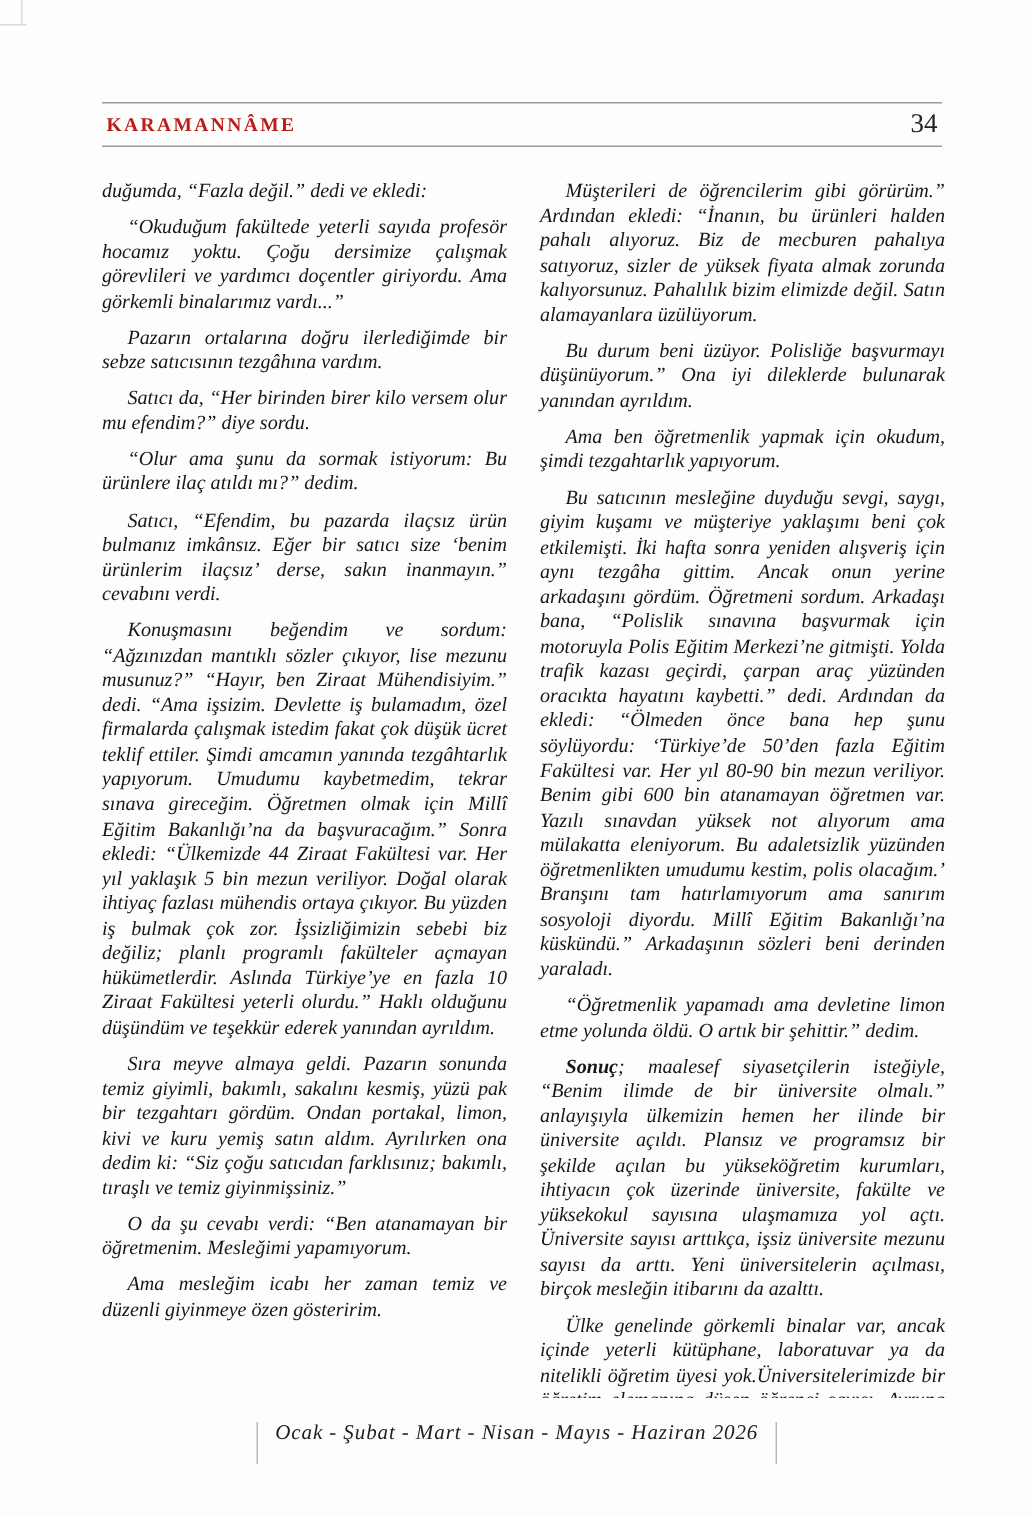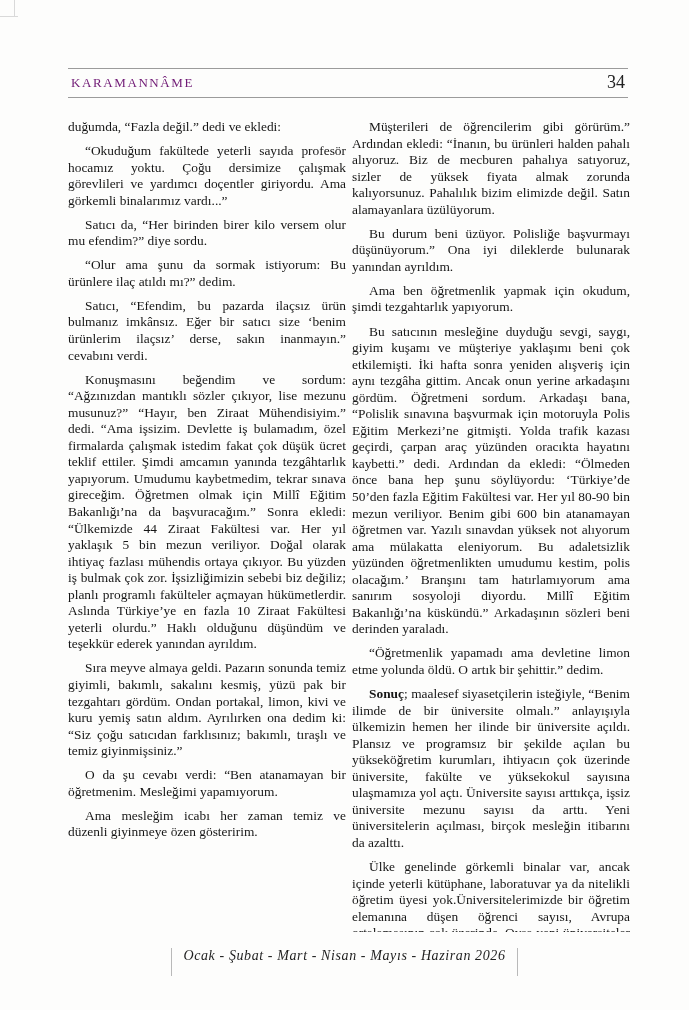--- a/index.html
+++ b/index.html
@@ -22,42 +22,43 @@
     right: 61px;
     top: 68px;
     border-top: 1px solid #9b9b9b;
     border-bottom: 1px solid #9b9b9b;
     display: flex;
     justify-content: space-between;
     align-items: center;
     padding: 3px 3px 4px 3px;
   }
   .journal-title {
-    font-weight: normal;
+    font-weight: bold;
     font-size: 13px;
     letter-spacing: 1.6px;
-    color: #701a75;
+    color: #b91c1c;
     text-align: right;
   }
   .page-number {
     font-size: 18px;
     color: #222;
     font-family: "Liberation Serif", serif;
     margin-left: 48px;
   }
 
   .main {
     position: absolute;
     left: 68px;
     right: 59px;
     top: 119px;
     bottom: 78px;
     display: flex;
-    gap: 6px;
+    gap: 22px;
     overflow: hidden;
+    font-style: italic;
   }
   .column {
     flex: 1 1 0;
     font-size: 13.4px;
     line-height: 1.235;
     text-align: justify;
     color: #161616;
   }
   .para { margin: 0 0 7.5px 0; text-indent: 17px; }
   .para.no-indent { text-indent: 0; }
@@ -90,20 +91,21 @@
 
 <div class="page-header">
   <span class="journal-title">KARAMANNÂME</span>
   <span class="page-number">34</span>
 </div>
 
 <div class="main">
   <div class="column">
     <p class="para no-indent">duğumda, “Fazla değil.” dedi ve ekledi:</p>
     <p class="para">“Okuduğum fakültede yeterli sayıda profesör hocamız yoktu. Çoğu dersimize çalışmak görevlileri ve yardımcı doçentler giriyordu. Ama görkemli binalarımız vardı...”</p>
+    <p class="para">Pazarın ortalarına doğru ilerlediğimde bir sebze satıcısının tezgâhına vardım.</p>
     <p class="para">Satıcı da, “Her birinden birer kilo versem olur mu efendim?” diye sordu.</p>
     <p class="para">“Olur ama şunu da sormak istiyorum: Bu ürünlere ilaç atıldı mı?” dedim.</p>
     <p class="para">Satıcı, “Efendim, bu pazarda ilaçsız ürün bulmanız imkânsız. Eğer bir satıcı size ‘benim ürünlerim ilaçsız’ derse, sakın inanmayın.” cevabını verdi.</p>
     <p class="para">Konuşmasını beğendim ve sordum: “Ağzınızdan mantıklı sözler çıkıyor, lise mezunu musunuz?” “Hayır, ben Ziraat Mühendisiyim.” dedi. “Ama işsizim. Devlette iş bulamadım, özel firmalarda çalışmak istedim fakat çok düşük ücret teklif ettiler. Şimdi amcamın yanında tezgâhtarlık yapıyorum. Umudumu kaybetmedim, tekrar sınava gireceğim. Öğretmen olmak için Millî Eğitim Bakanlığı’na da başvuracağım.” Sonra ekledi: “Ülkemizde 44 Ziraat Fakültesi var. Her yıl yaklaşık 5 bin mezun veriliyor. Doğal olarak ihtiyaç fazlası mühendis ortaya çıkıyor. Bu yüzden iş bulmak çok zor. İşsizliğimizin sebebi biz değiliz; planlı programlı fakülteler açmayan hükümetlerdir. Aslında Türkiye’ye en fazla 10 Ziraat Fakültesi yeterli olurdu.” Haklı olduğunu düşündüm ve teşekkür ederek yanından ayrıldım.</p>
     <p class="para">Sıra meyve almaya geldi. Pazarın sonunda temiz giyimli, bakımlı, sakalını kesmiş, yüzü pak bir tezgahtarı gördüm. Ondan portakal, limon, kivi ve kuru yemiş satın aldım. Ayrılırken ona dedim ki: “Siz çoğu satıcıdan farklısınız; bakımlı, tıraşlı ve temiz giyinmişsiniz.”</p>
     <p class="para">O da şu cevabı verdi: “Ben atanamayan bir öğretmenim. Mesleğimi yapamıyorum.</p>
     <p class="para">Ama mesleğim icabı her zaman temiz ve düzenli giyinmeye özen gösteririm.</p>
   </div>
   <div class="column">
     <p class="para">Müşterileri de öğrencilerim gibi görürüm.” Ardından ekledi: “İnanın, bu ürünleri halden pahalı alıyoruz. Biz de mecburen pahalıya satıyoruz, sizler de yüksek fiyata almak zorunda kalıyorsunuz. Pahalılık bizim elimizde değil. Satın alamayanlara üzülüyorum.</p>

